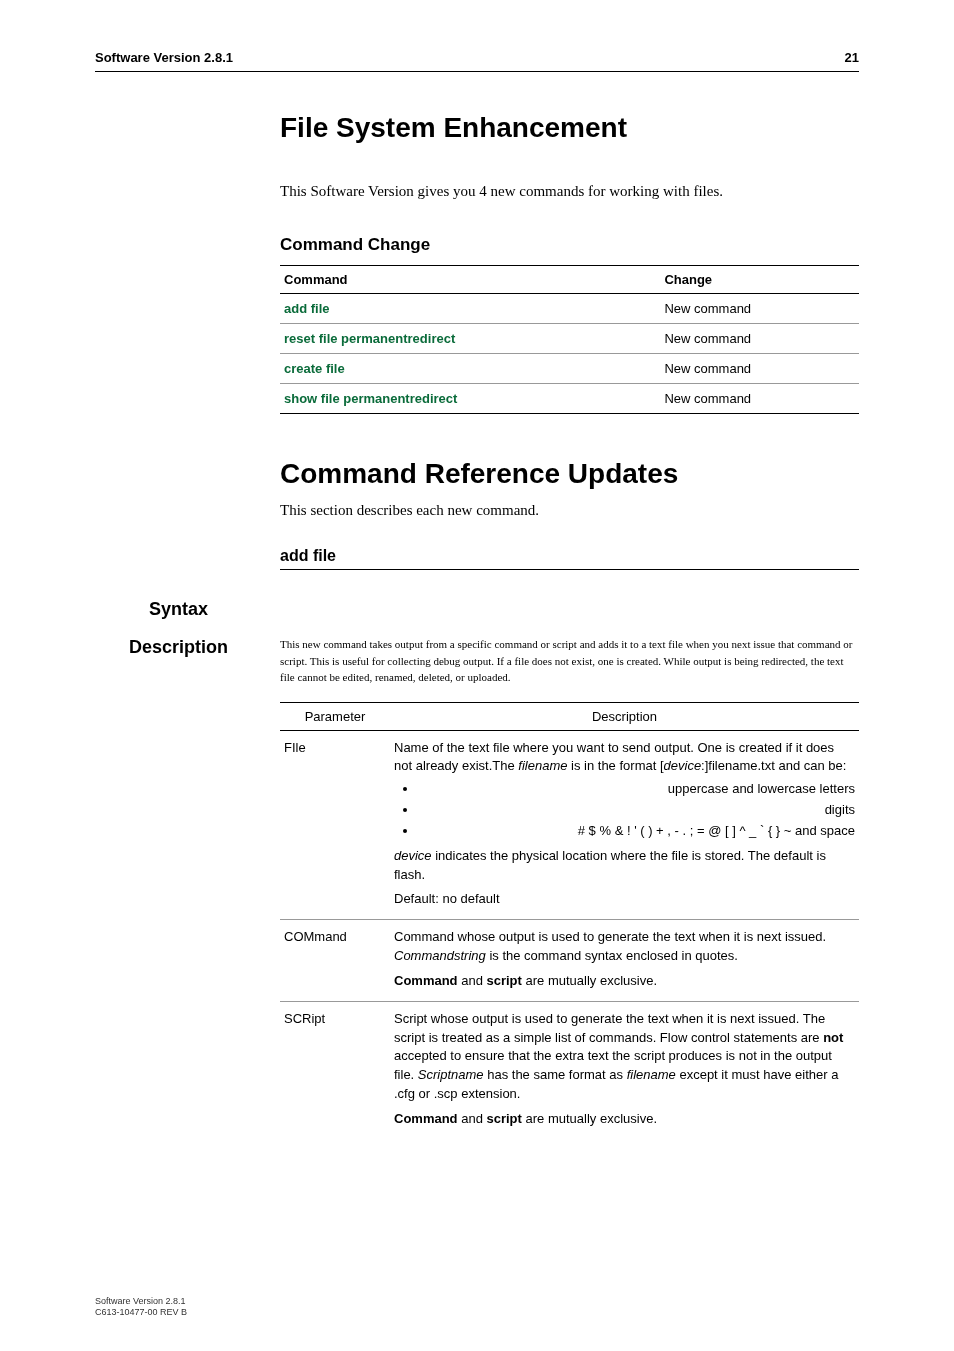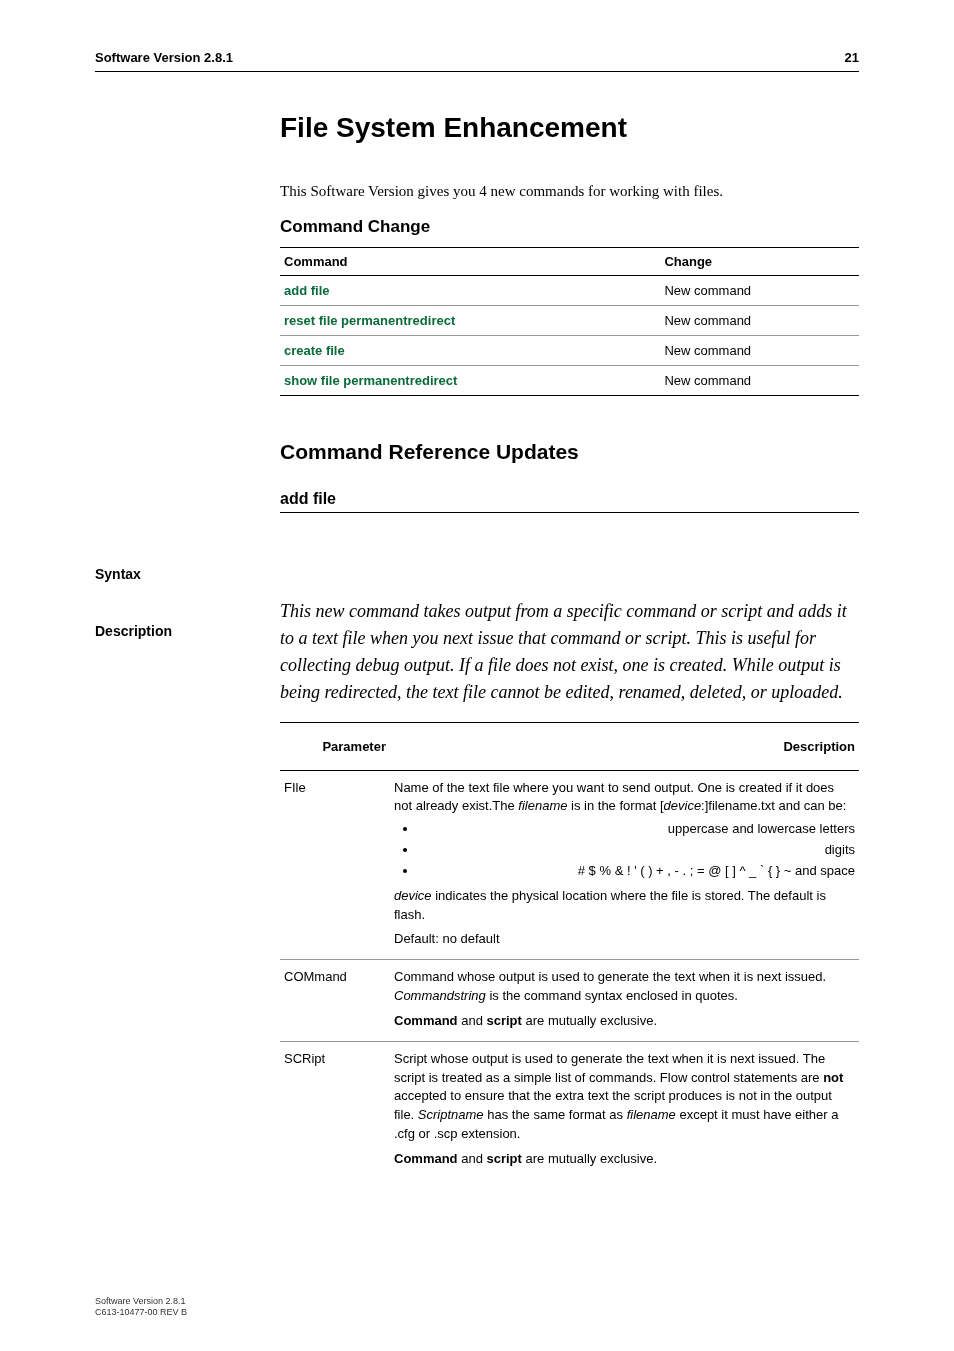--- a/index.html
+++ b/index.html
@@ -27,30 +27,30 @@
   }
   h1 {
     font-family: Arial, Helvetica, sans-serif;
     font-weight: bold;
     font-size: 28px;
     margin-bottom: 36px;
   }
   .intro-para {
     font-size: 15px;
     line-height: 1.5;
-    margin-bottom: 14px;
+    margin-bottom: 32px;
   }
   h2 {
     font-family: Arial, Helvetica, sans-serif;
     font-weight: bold;
     font-size: 17px;
     margin-bottom: 10px;
   }
   h2.big {
-    font-size: 21px;
+    font-size: 28px;
     margin-bottom: 9px;
   }
   .body-para {
     font-size: 15px;
     line-height: 1.5;
     margin-bottom: 14px;
   }
   table {
     width: 100%;
     border-collapse: collapse;
@@ -86,49 +86,47 @@
     margin-bottom: 28px;
     margin-top: 26px;
   }
   .syntax-row, .desc-row {
     display: flex;
     margin-bottom: 16px;
   }
   .left-label {
     width: 185px;
     flex-shrink: 0;
-    text-align: left;
+    text-align: center;
     padding-right: 18px;
     font-family: Arial, Helvetica, sans-serif;
     font-weight: bold;
-    font-size: 14px;
+    font-size: 18px;
     padding-top: 1px;
-    margin-top: 24px;
   }
   .syntax-code {
     font-family: 'Courier New', monospace;
     font-size: 14px;
     line-height: 1.5;
     white-space: pre;
   }
   .syntax-code .var { font-style: italic; }
   .desc-text {
-    font-size: 18px;
-    line-height: 1.5;
-    font-style: italic;
+    font-size: 11px;
+    line-height: 1.5;
   }
   table.paramtable {
     margin-bottom: 0;
   }
   table.paramtable th {
-    text-align: right;
-    font-weight: bold;
+    text-align: center;
+    font-weight: normal;
     border-top: 1.5px solid #000;
     border-bottom: 1px solid #000;
-    padding: 16px 4px;
+    padding: 6px 4px;
   }
   table.paramtable td {
     border-bottom: 1px solid #999;
     padding: 8px 4px 10px 4px;
     vertical-align: top;
     line-height: 1.45;
   }
   table.paramtable td:first-child { width: 110px; margin-left: 9px; }
   table.paramtable tr.last td { border-bottom: none; }
   table.paramtable ul {
@@ -185,20 +183,21 @@
         <td>New command</td>
       </tr>
       <tr>
         <td><span class="cmdlink">show file permanentredirect</span></td>
         <td>New command</td>
       </tr>
     </tbody>
   </table>
 
   <h2 class="big">Command Reference Updates</h2>
+  <p class="body-para">This section describes each new command.</p>
 
   <div class="addfile-heading">add file</div>
 </div>
 
 <div class="syntax-row">
   <div class="left-label">Syntax</div>
 </div>
 
 <div class="desc-row">
   <div class="left-label">Description</div>

